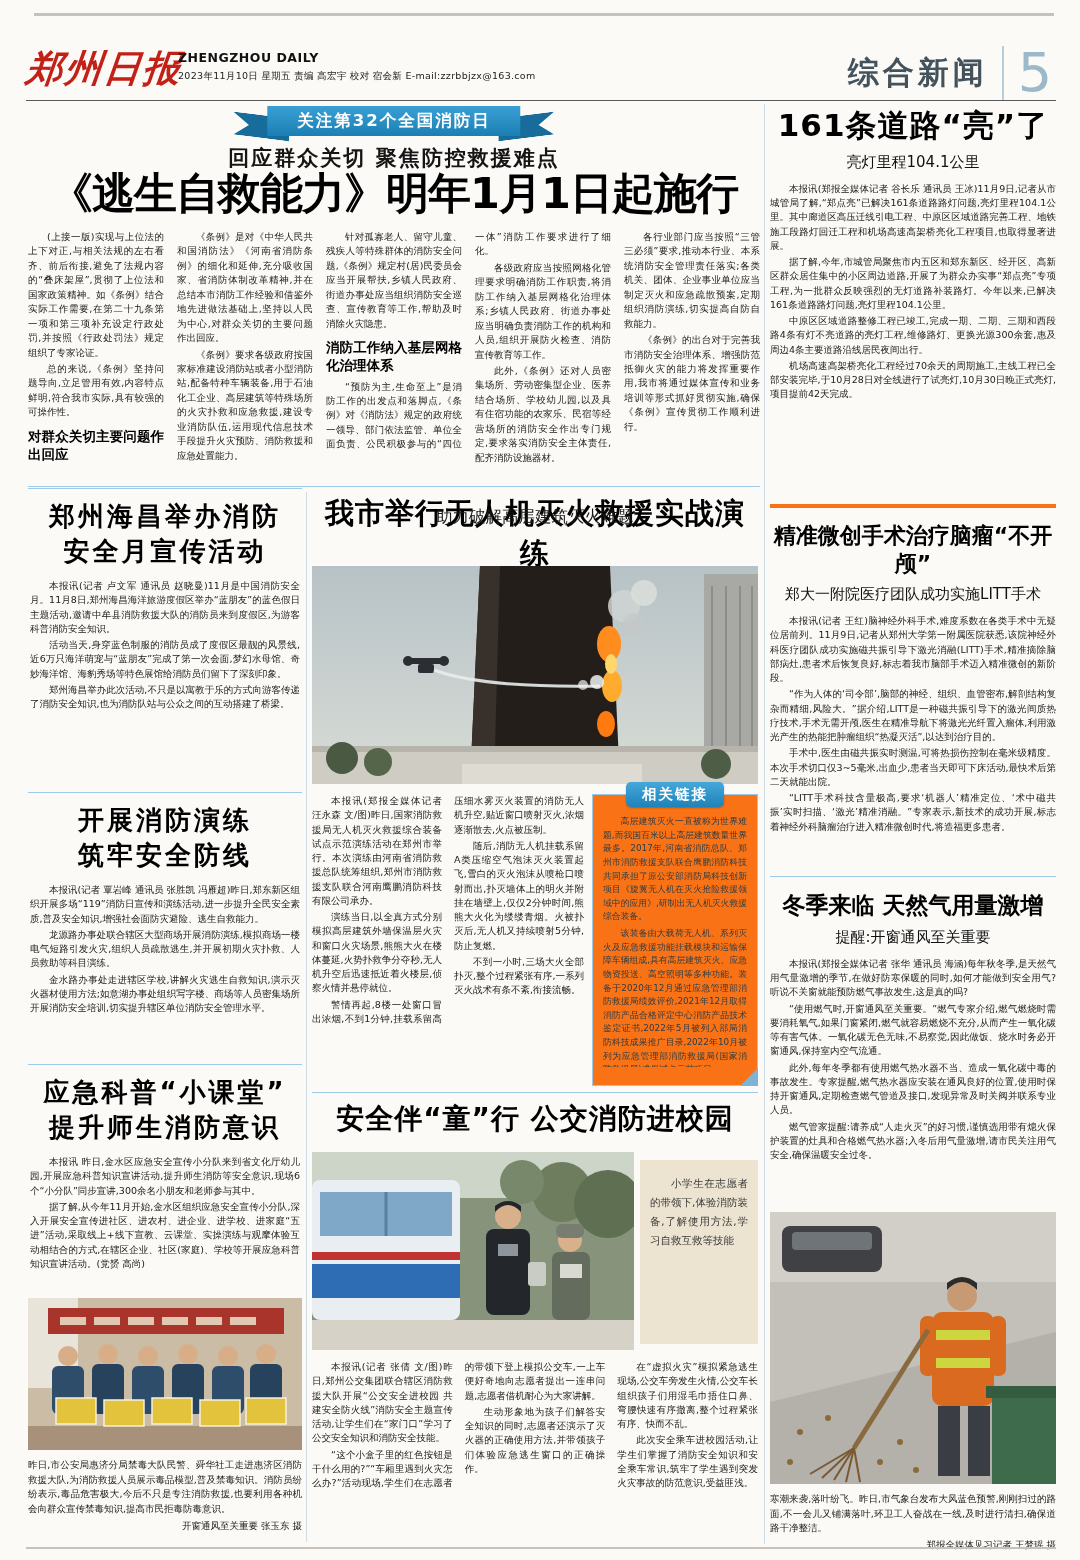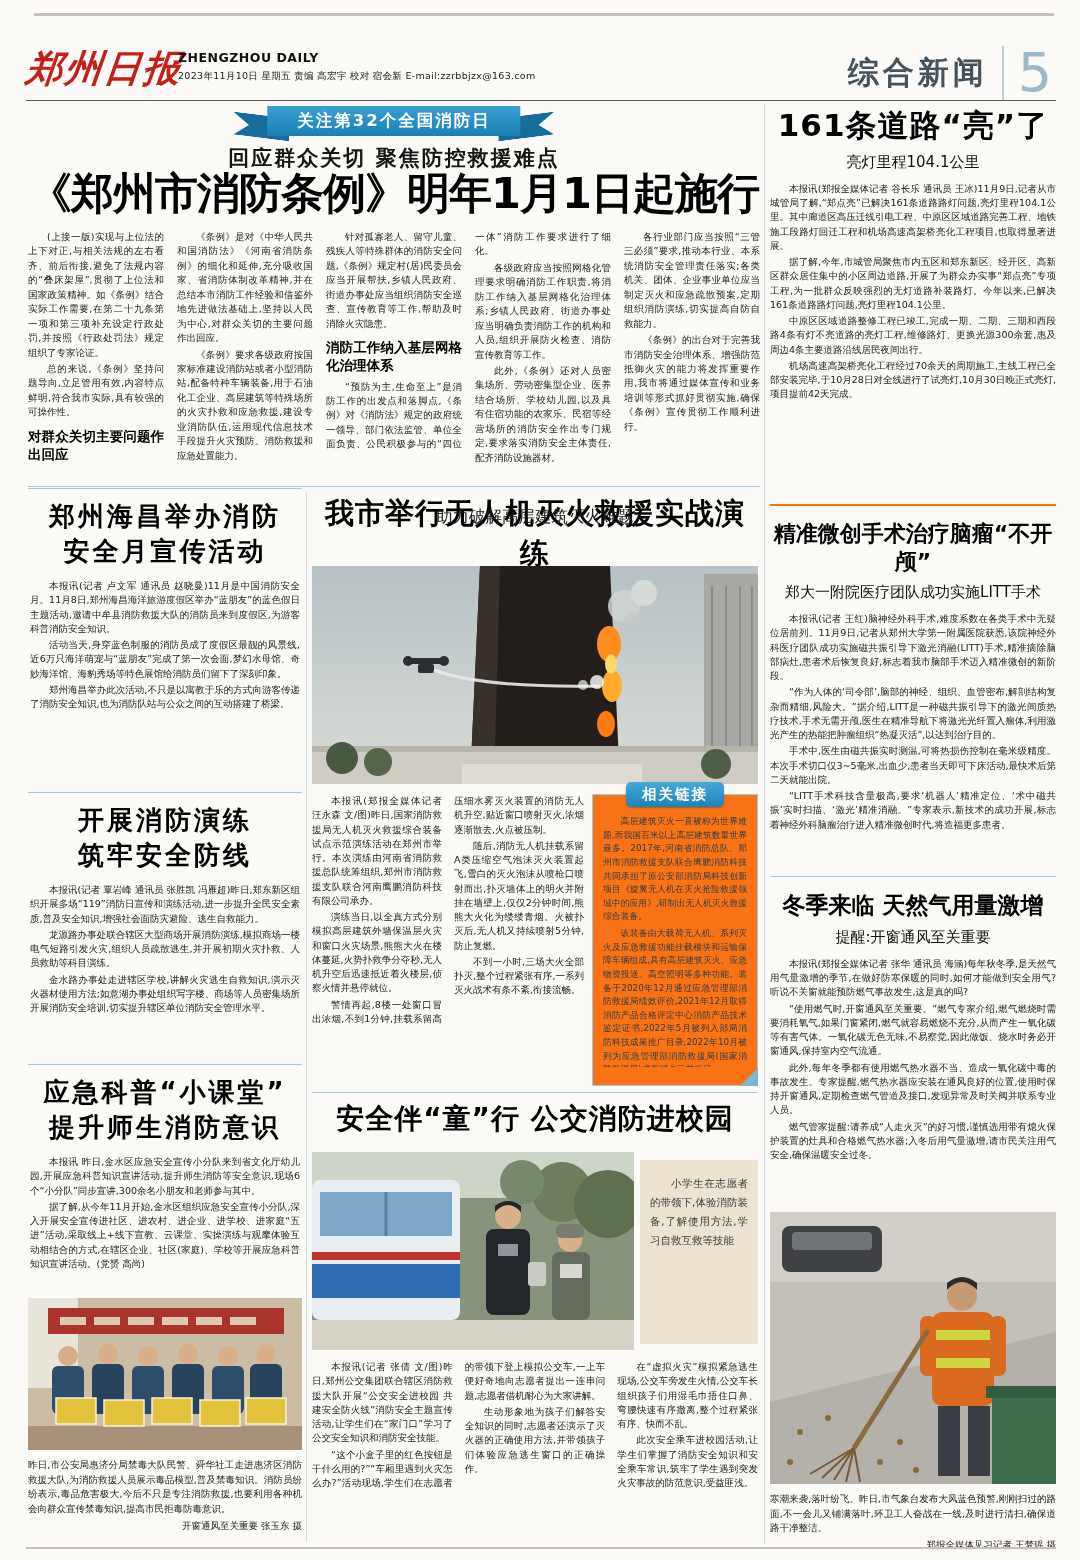--- a/index.html
+++ b/index.html
@@ -89,21 +89,21 @@
               box-sizing:border-box;padding:14px 10px;font-size:10.5px;line-height:1.8;color:#3a3a3a;text-align:justify;}
   .bus-capbox .inner{text-indent:2em;}
   .mid2-body{position:absolute;left:312px;top:1360px;width:446px;height:184px;column-count:3;column-gap:12px;}
 
   
   .r-art{position:absolute;left:770px;width:286px;}
   .r-title{text-align:center;font-weight:800;color:#000;line-height:1.25;}
   .r-sub{text-align:center;font-size:15px;margin-top:8px;color:#111;}
   .r-body{margin-top:10px;}
   .r1{top:100px;height:398px;} .r1 .r-title{font-size:31px;letter-spacing:1px;margin-top:6px;} .r1 .r-body{height:302px;}
-  .r2{top:504px;height:366px;border-top:2px solid #f97316;} .r2 .r-title{font-size:22px;margin-top:14px;} .r2 .r-body{height:268px;}
+  .r2{top:504px;height:366px;border-top:4px solid #f97316;} .r2 .r-title{font-size:22px;margin-top:14px;} .r2 .r-body{height:268px;}
   .r3{top:876px;height:332px;border-top:1px solid #9fcae5;} .r3 .r-title{font-size:23px;margin-top:14px;} .r3 .r-body{height:232px;}
   .right-photo{left:770px;top:1212px;width:286px;height:272px;}
   .right-caption{left:770px;top:1492px;width:286px;}
 </style>
 </head>
 <body>
 
 <div class="page">
   <div class="top-rule"></div>
 
@@ -121,21 +121,21 @@
   </div>
   <div class="header-rule"></div>
 
   <div class="lead">
     <div class="ribbon-wrap">
       <span class="ribbon-tail left"></span>
       <span class="ribbon-tail right"></span>
       <span class="ribbon">关注第32个全国消防日</span>
     </div>
     <div class="lead-kicker">回应群众关切 聚焦防控救援难点</div>
-    <div class="lead-headline">《郑州市消防条例》明年1月1日起施行</div>
+    <div class="lead-headline">《逃生自救能力》明年1月1日起施行</div>
     <div class="lead-body">
       <p>(上接一版)实现与上位法的上下对正,与相关法规的左右看齐、前后衔接,避免了法规内容的“叠床架屋”,贯彻了上位法和国家政策精神。如《条例》结合实际工作需要,在第二十九条第一项和第三项补充设定行政处罚,并按照《行政处罚法》规定组织了专家论证。</p>
       <p>总的来说,《条例》坚持问题导向,立足管用有效,内容特点鲜明,符合我市实际,具有较强的可操作性。</p>
       <h3>对群众关切主要问题作出回应</h3>
       <p>《条例》是对《中华人民共和国消防法》《河南省消防条例》的细化和延伸,充分吸收国家、省消防体制改革精神,并在总结本市消防工作经验和借鉴外地先进做法基础上,坚持以人民为中心,对群众关切的主要问题作出回应。</p>
       <p>《条例》要求各级政府按国家标准建设消防站或者小型消防站,配备特种车辆装备,用于石油化工企业、高层建筑等特殊场所的火灾扑救和应急救援,建设专业消防队伍,运用现代信息技术手段提升火灾预防、消防救援和应急处置能力。</p>
       <p>针对孤寡老人、留守儿童、残疾人等特殊群体的消防安全问题,《条例》规定村(居)民委员会应当开展帮扶,乡镇人民政府、街道办事处应当组织消防安全巡查、宣传教育等工作,帮助及时消除火灾隐患。</p>
       <h3>消防工作纳入基层网格化治理体系</h3>
       <p>“预防为主,生命至上”是消防工作的出发点和落脚点,《条例》对《消防法》规定的政府统一领导、部门依法监管、单位全面负责、公民积极参与的“四位一体”消防工作要求进行了细化。</p>
       <p>各级政府应当按照网格化管理要求明确消防工作职责,将消防工作纳入基层网格化治理体系;乡镇人民政府、街道办事处应当明确负责消防工作的机构和人员,组织开展防火检查、消防宣传教育等工作。</p>

